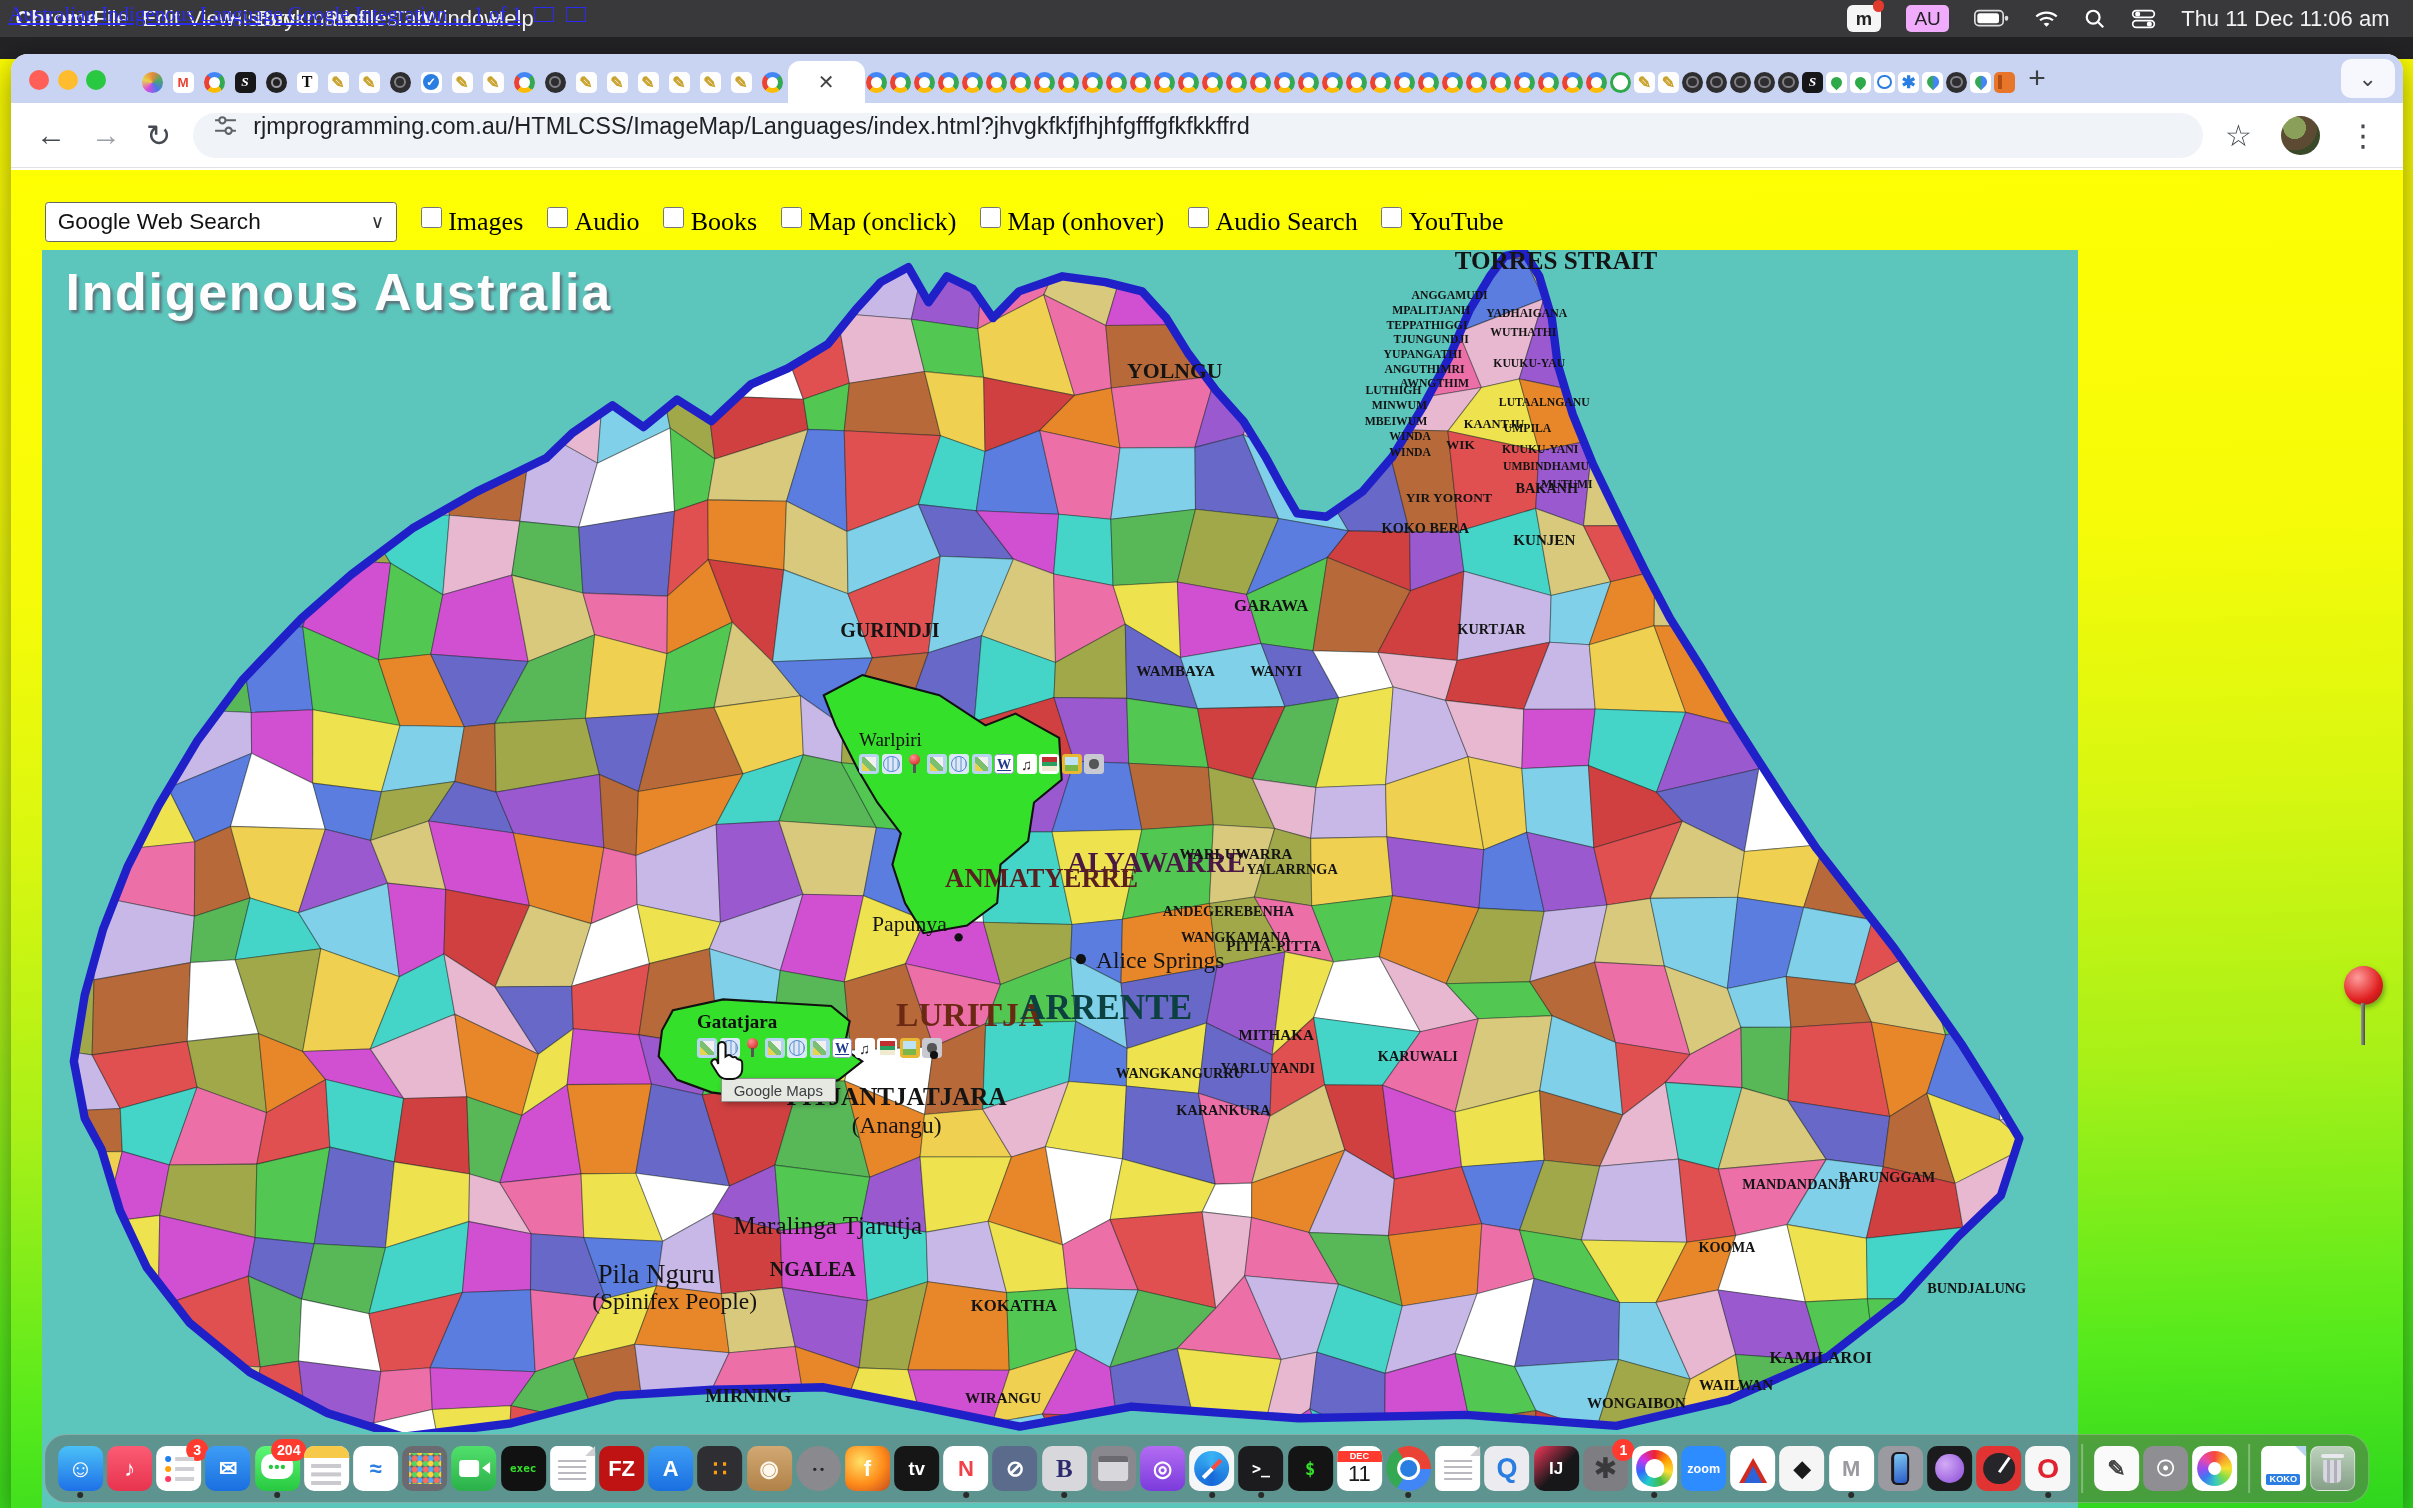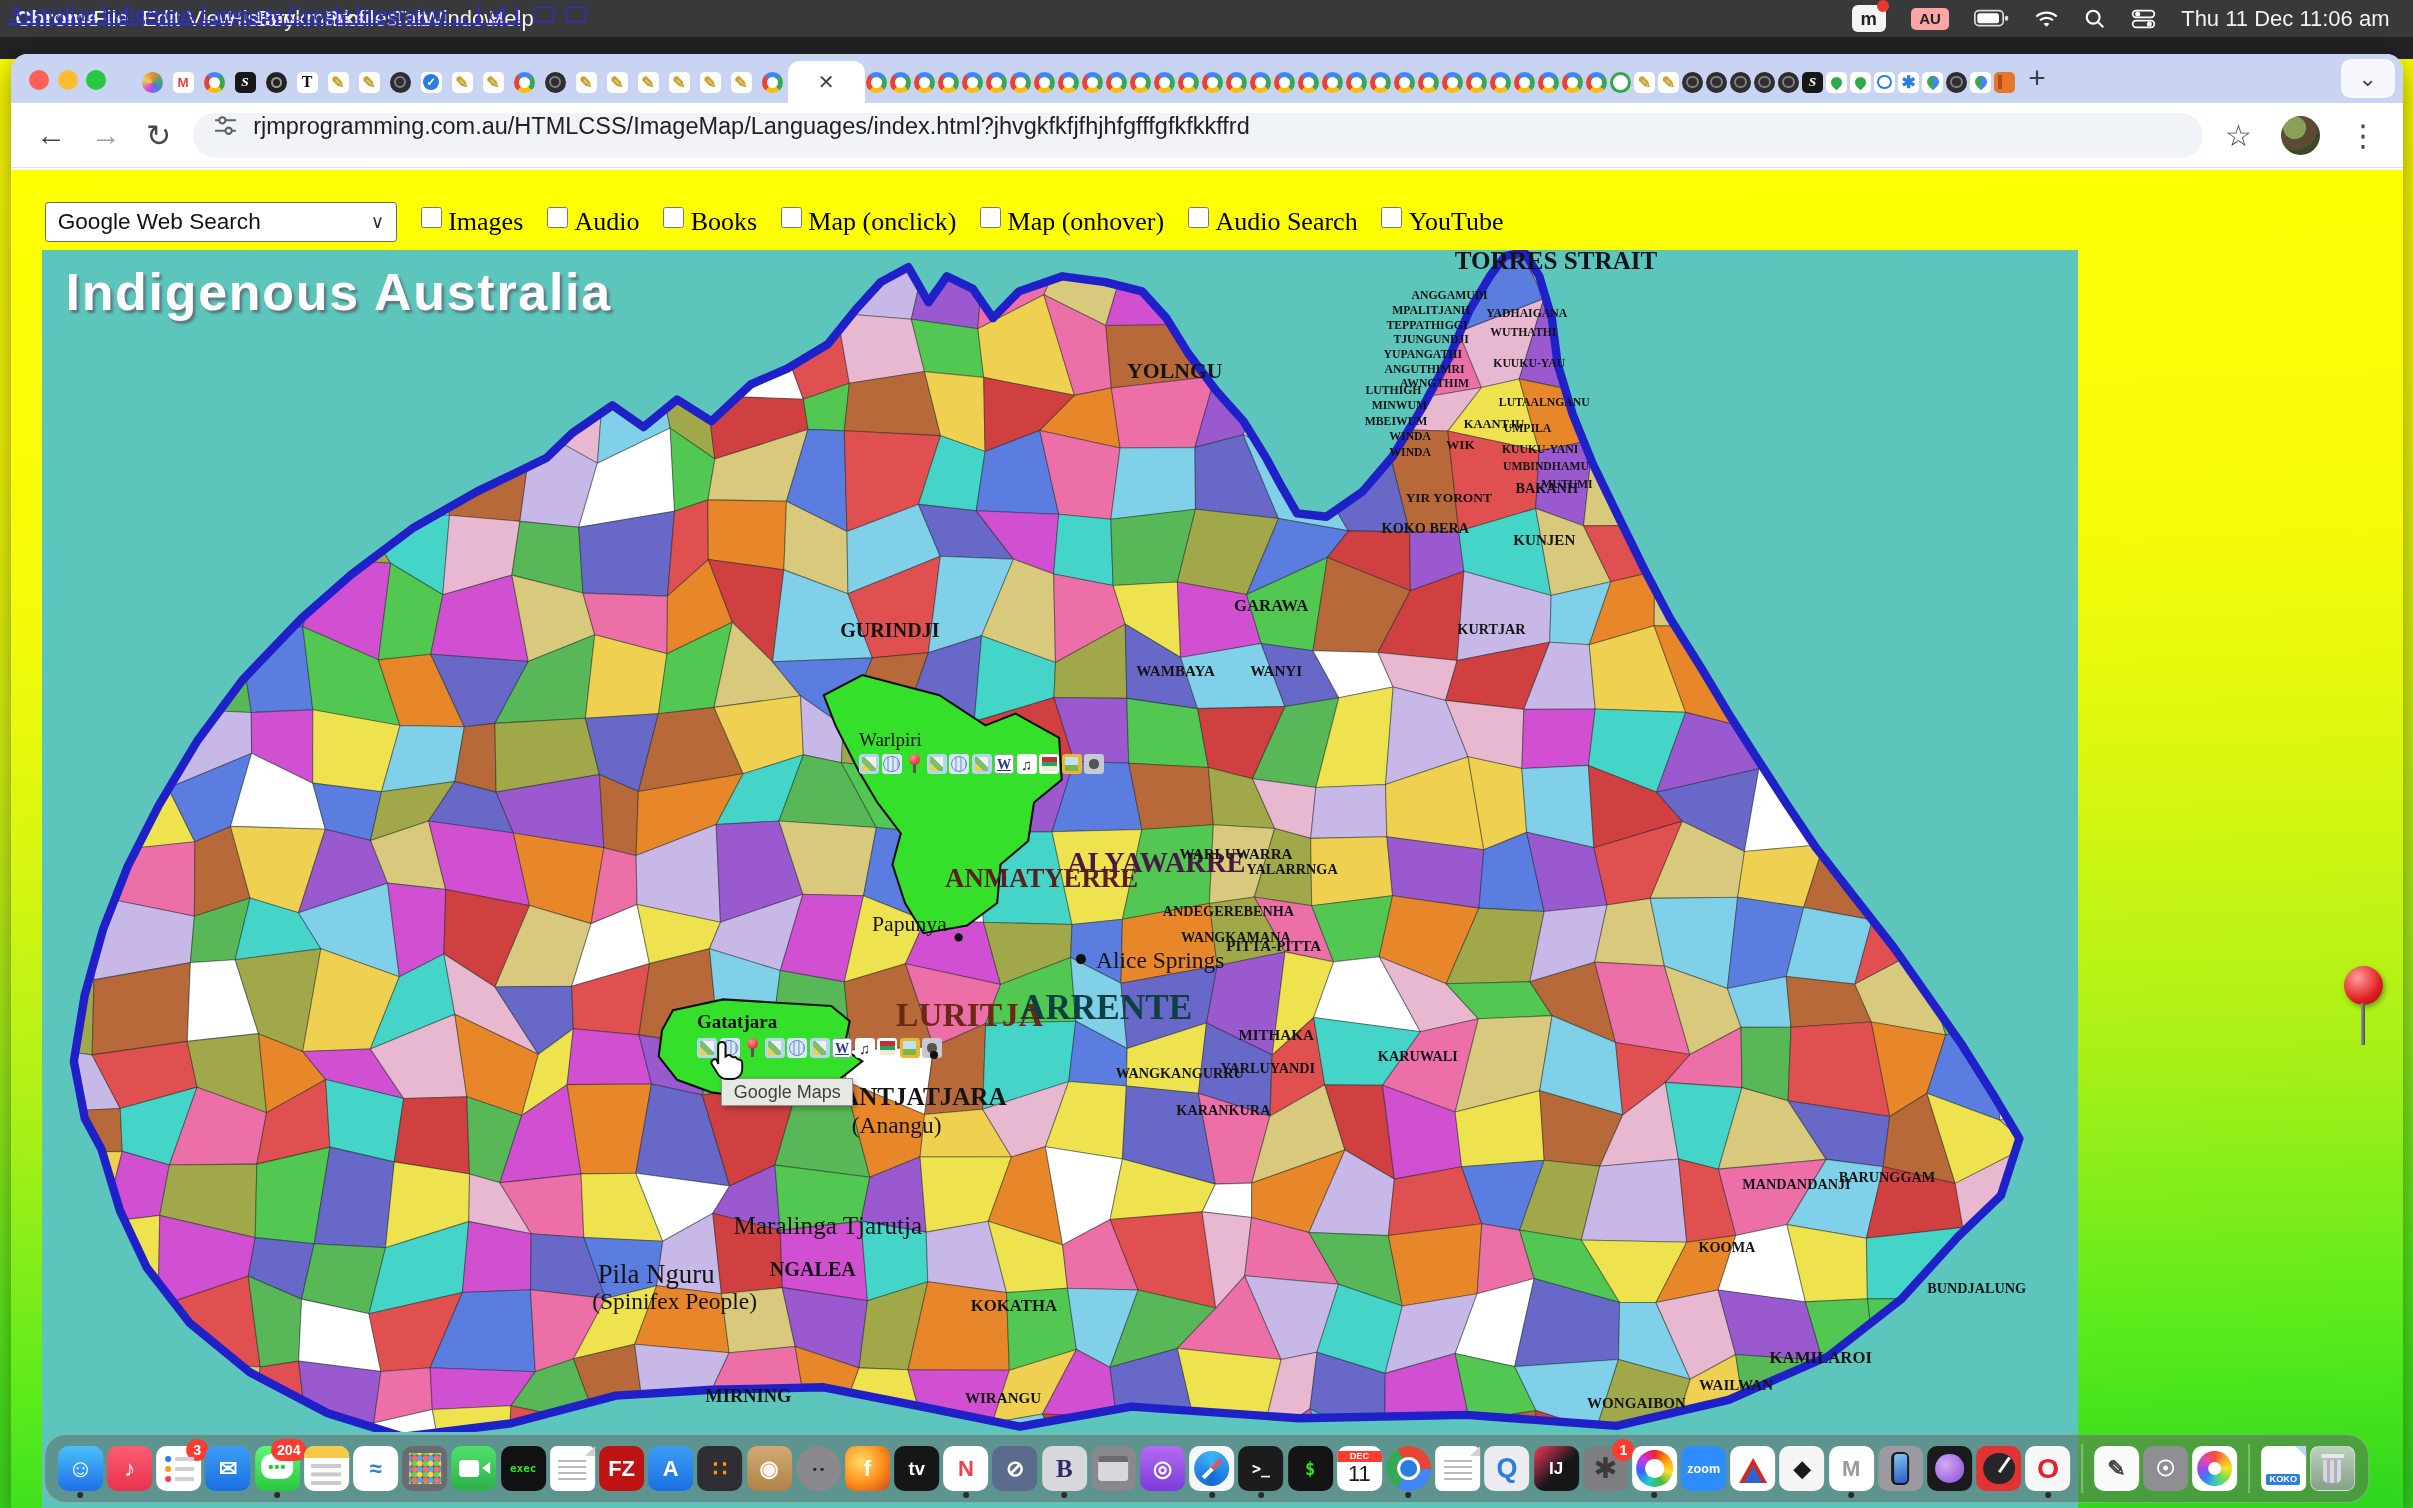--- a/index.html
+++ b/index.html
@@ -5,21 +5,21 @@
 *{box-sizing:border-box;margin:0;padding:0}
 html,body{width:2413px;height:1508px;overflow:hidden;font-family:"Liberation Sans",sans-serif}
 body{background:linear-gradient(178deg,#ffff02 0%,#f6fb08 30%,#d9f710 48%,#a8f018 65%,#55ea1c 85%,#2ed61e 100%);position:relative}
 
 #desktop-gap{position:absolute;left:0;top:0;width:2413px;height:59px;background:#232325}
 #menubar{position:absolute;left:0;top:0;width:2413px;height:37px;background:#39393b;color:#f2f2f2;display:flex;align-items:center;font-size:22px;z-index:40}
 #menubar .apple{font-size:25px;margin:0 22px 0 25px}
 #menubar .mi{margin-right:30px;white-space:nowrap}
 #menubar .app{font-weight:700;margin-right:34px}
 #mb-right{margin-left:auto;display:flex;align-items:center;gap:25px;padding-right:23.5px}
-#mb-right .badge-au{background:#fca5a5;color:#222;font-weight:700;font-size:15px;border-radius:5px;padding:2.5px 8.4px}
+#mb-right .badge-au{background:#f0abfc;color:#222;font-weight:400;font-size:19px;border-radius:5px;padding:2.5px 8.4px}
 .status-app{position:relative;background:#f5f5f5;border-radius:5.9px;width:34px;height:27px;color:#222;font-weight:700;font-size:18.4px;display:flex;align-items:center;justify-content:center}
 .status-app i{position:absolute;top:-5px;right:-3.4px;width:11.7px;height:11.7px;border-radius:50%;background:#e23b2e}
 #menu-overlay{position:absolute;left:8.4px;top:1.7px;z-index:60;display:flex;align-items:center;gap:11.7px;color:#2a2af0;font:21px "Liberation Serif",serif;text-decoration:underline;white-space:nowrap}
 #menu-overlay .box{width:20px;height:15px;border:1.7px solid #2a2af0;display:inline-block}
 
 #window{position:absolute;left:11px;top:54px;width:2392px;height:1455px;border-radius:17px 17px 0 0;overflow:hidden;box-shadow:0 8.4px 34px rgba(0,0,0,.45);background:#fff}
 #tabstrip{position:absolute;left:0;top:0;width:100%;height:49px;background:#c9d4f2;display:flex;align-items:flex-end;padding:0 8.4px 0 18.4px}
 .tl{width:20px;height:20px;border-radius:50%;margin:0 8.4px 13.4px 0}
 .tl.r{background:#ff5f57}.tl.y{background:#febc2e}.tl.g{background:#28c840}
 #tabs{display:flex;align-items:flex-end;height:100%;margin-left:22px;flex:1;min-width:0}
@@ -69,21 +69,21 @@
 .strip{position:absolute;display:flex;gap:2.5px}
 .mi{width:20px;height:20px;border-radius:3.4px;position:relative;flex:0 0 auto;display:flex;align-items:center;justify-content:center}
 .mi-map{background:#b8d4f0}.mi-map::after{content:"";position:absolute;inset:3.4px;background:linear-gradient(45deg,#e8d44a 30%,#7ac070 30% 60%,#f0f0f0 60%)}
 .mi-globe{background:#dce8f8}.mi-globe::after{content:"";position:absolute;inset:1.7px;border:1.7px solid #5588cc;border-radius:50%;background:repeating-linear-gradient(90deg,transparent 0 3.4px,rgba(85,136,204,.45) 3.4px 5px)}
 .mi-pin{background:transparent}.mi-pin::before{content:"";position:absolute;top:0;left:5px;width:11px;height:11px;border-radius:50%;background:radial-gradient(circle at 35% 30%,#ff9090,#d01818)}.mi-pin::after{content:"";position:absolute;top:10px;left:9.2px;width:2.5px;height:9.2px;background:#555}
 .mi-wikipedia{background:#fff;border:0.8px solid #99c}.mi-wikipedia::after{content:"W";font:700 14.2px "Liberation Serif",serif;color:#223a8c;text-decoration:underline}
 .mi-music{background:#fff}.mi-music::after{content:"♫";font-size:15px;color:#222}
 .mi-books{background:#fff}.mi-books::after{content:"";position:absolute;inset:3.4px 2.5px;background:linear-gradient(#c03030 0 33%,#2aa060 33% 66%,#f0ead0 66%)}
 .mi-photo{background:#e8b832}.mi-photo::after{content:"";position:absolute;inset:3.4px;background:linear-gradient(#bde1f5 55%,#7ab648 55%)}
 .mi-video{background:#c9c9d2}.mi-video::after{content:"";width:9.2px;height:9.2px;border-radius:50%;background:#555}
-#tooltip{position:absolute;background:#e6e9e2;border:0.8px solid #919191;box-shadow:2.5px 2.5px 6.7px rgba(0,0,0,.35);padding:2.5px 11.7px;font-size:18px;color:#3c4043;white-space:nowrap}
+#tooltip{position:absolute;background:#e6e9e2;border:0.8px solid #919191;box-shadow:2.5px 2.5px 6.7px rgba(0,0,0,.35);padding:2.5px 11.7px;font-size:15px;color:#3c4043;white-space:nowrap}
 #poi-dot{position:absolute;width:7.5px;height:7.5px;border-radius:50%;background:#111}
 #cursor{position:absolute;z-index:30}
 
 #red-pin{position:absolute;left:2330px;top:796px;width:50px;height:92px}
 #red-pin .ball{width:39px;height:39px;border-radius:50%;background:radial-gradient(circle at 35% 30%,#ff9c9c,#e02020 60%,#8c0f0f);margin-left:3.4px;box-shadow:1.7px 2.5px 5px rgba(40,90,30,.5)}
 #red-pin .stick{width:4.2px;height:42px;background:linear-gradient(90deg,#9a9a9a,#4a4a4a);margin:-1.7px 0 0 20px}
 
 #dock{position:absolute;left:50%;bottom:5px;transform:translateX(-50%);height:69px;background:rgba(95,95,95,.48);border:0.8px solid rgba(255,255,255,.25);border-radius:22px;display:flex;align-items:center;gap:4.2px;padding:0 13.4px;z-index:50}
 .di{width:45px;height:45px;border-radius:10px;position:relative;display:flex;align-items:center;justify-content:center;font:700 22px "Liberation Sans",sans-serif;color:#fff;flex:0 0 auto}
 .di .bdg{position:absolute;top:-6.7px;right:-6.7px;min-width:22px;height:22px;border-radius:11.7px;background:#ff3b30;color:#fff;font:700 14.2px "Liberation Sans",sans-serif;display:flex;align-items:center;justify-content:center;padding:0 5.9px}

